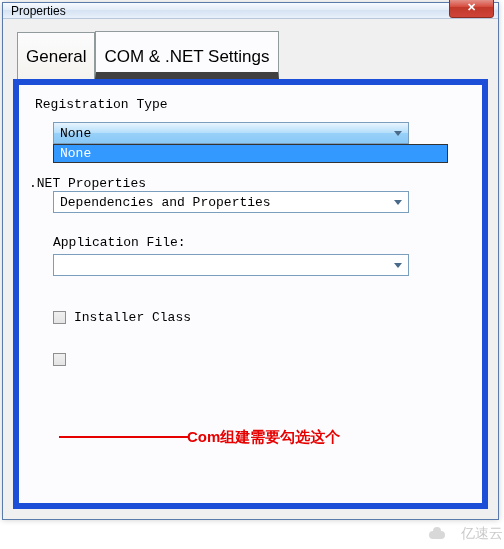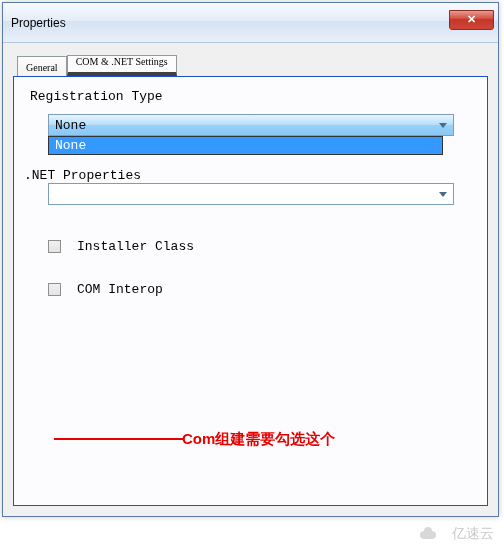--- a/index.html
+++ b/index.html
@@ -15,21 +15,21 @@
     overflow: hidden;
   }
   .window {
     border: 1px solid #5a7aaa;
     width: 497px;
     margin: 2px;
     background: #f0f0f0;
     box-shadow: 0 0 6px rgba(0,0,0,0.2);
   }
   .titlebar {
-    height: 40px;
+    height: 16px;
     background: linear-gradient(to bottom, #f7fbff 0%, #e4ecf7 45%, #d5e2f3 46%, #e8f0fa 100%);
     border-bottom: 1px solid #b8c8dc;
     display: flex;
     align-items: center;
     justify-content: space-between;
     padding-left: 8px;
   }
   .titlebar-text {
     font-family: "Segoe UI", Tahoma, sans-serif;
     font-size: 12px;
@@ -57,54 +57,54 @@
     padding: 12px 10px 0 14px;
     background: #f0f0f0;
     border-bottom: none;
   }
   .tab {
     padding: 4px 8px 4px 8px;
     border: 1px solid #919b9c;
     border-bottom: none;
     background: linear-gradient(to bottom, #fcfcfe 0%, #f4f3ee 100%);
     margin-right: 0;
-    font-family: Liberation Serif, serif;
-    font-size: 10px;
+    font-family: Liberation Sans, sans-serif;
+    font-size: 17px;
     position: relative;
     top: 1px;
     display: flex;
     align-items: center;
     gap: 4px;
     cursor: pointer;
   }
   .tab.active {
     background: #fcfcfe;
-    border-bottom: 4px solid #404040;
+    border-bottom: 7px solid #404040;
     top: 0px;
-    padding-top: 0;
+    padding-top: 15px;
     padding-bottom: 5px;
     z-index: 2;
   }
   .tab-panel {
     margin: 0 10px 10px 10px;
-    border: 1px solid #1d4ed8;
+    border: 6px solid #1d4ed8;
     background: #fcfcfe;
     padding: 12px 16px 30px 16px;
     min-height: 430px;
     position: relative;
   }
   .section-label {
     font-family: "Courier New", monospace;
     font-size: 13px;
     margin-bottom: 10px;
   }
   .combo {
     position: relative;
     margin: 0 0 4px 18px;
-    width: 406px;
+    width: 356px;
   }
   .combo-display {
     height: 22px;
     border: 1px solid #7b9ebd;
     background: linear-gradient(to bottom, #e8f4fd 0%, #b6dffb 48%, #98d1f9 50%, #8ac8f6 100%);
     display: flex;
     align-items: center;
     padding: 0 6px;
     font-family: "Courier New", monospace;
     font-size: 13px;
@@ -150,21 +150,21 @@
     color: #fff;
   }
   .field-label {
     font-family: "Courier New", monospace;
     font-size: 13px;
     margin: 14px 0 4px 18px;
   }
   .checkbox-row {
     display: flex;
     align-items: center;
-    gap: 16px;
+    gap: 8px;
     margin: 22px 0 0 18px;
     font-family: "Courier New", monospace;
     font-size: 13px;
   }
   .checkbox {
     width: 13px;
     height: 13px;
     border: 1px solid #8e8f8f;
     background: linear-gradient(to bottom,#f0f0f0,#e4e4e4);
     display: inline-block;
@@ -187,21 +187,21 @@
     font-size: 15px;
     font-weight: bold;
   }
   .lock-icon {
     width: 12px;
     height: 12px;
     display: inline-block;
   }
   .watermark {
     position: absolute;
-    right: 10px;
+    right: 1px;
     bottom: 6px;
     font-family: Arial, sans-serif;
     font-size: 14px;
     color: #c9c9c9;
     display: flex;
     align-items: center;
     gap: 14px;
   }
   .watermark-cloud {
     width: 20px;
@@ -262,35 +262,41 @@
         <span>None</span>
         <span class="combo-arrow"></span>
       </div>
       <div class="dropdown">
         <div class="dropdown-item highlighted">None</div>
       </div>
     </div>
 
     <div class="net-props-label">.NET Properties</div>
 
-
+    <div class="combo">
+      <div class="combo-display plain">
+        <span>Dependencies and Properties</span>
+        <span class="combo-arrow"></span>
+      </div>
+    </div>
+
+    <div class="field-label" style="margin-top:22px;">Application File:</div>
     <div class="combo">
       <div class="combo-display plain">
         <span class="combo-arrow"></span>
       </div>
     </div>
 
     <div class="checkbox-row" style="margin-top:34px;">
       <span class="checkbox"></span>
       <span>Installer Class</span>
     </div>
 
     <div class="checkbox-row" style="margin-top:28px;">
       <span class="checkbox"></span>
-      <span>COM Interop</span>
     </div>
 
     <div class="redline"></div>
     <div class="annotation">Com组建需要勾选这个</div>
 
   </div>
 </div>
 
 <div class="watermark">
   <span class="watermark-cloud"></span>

